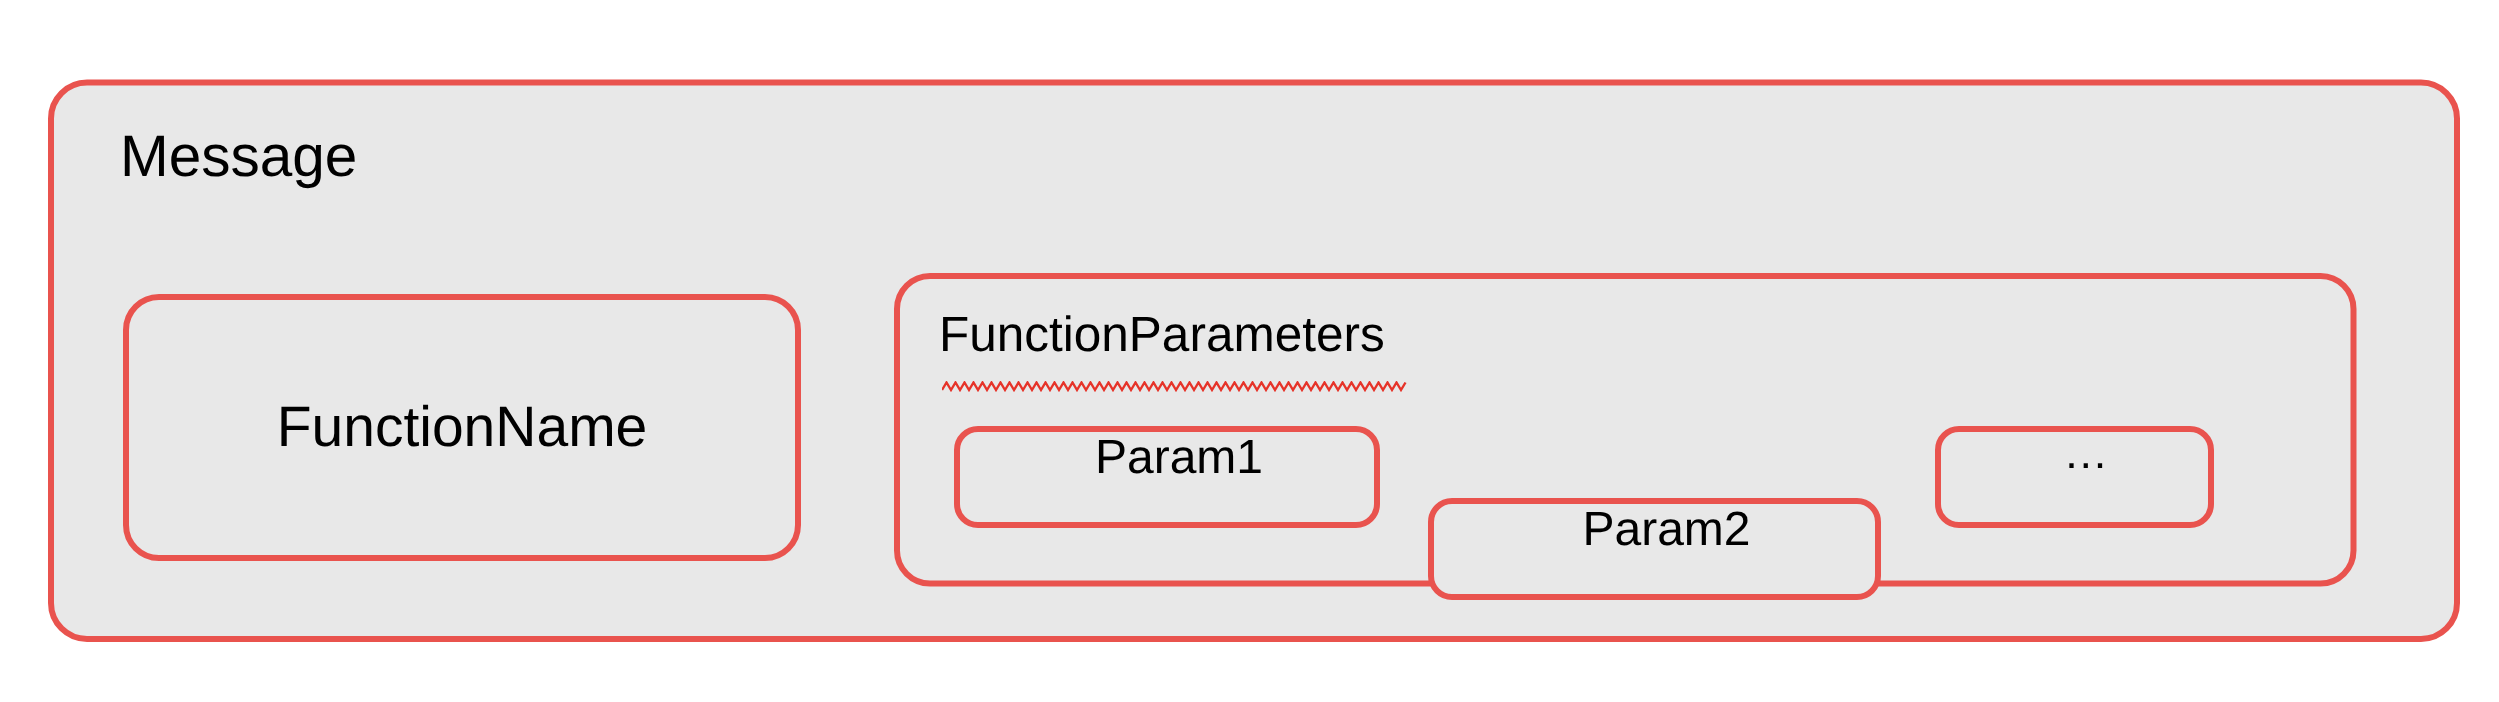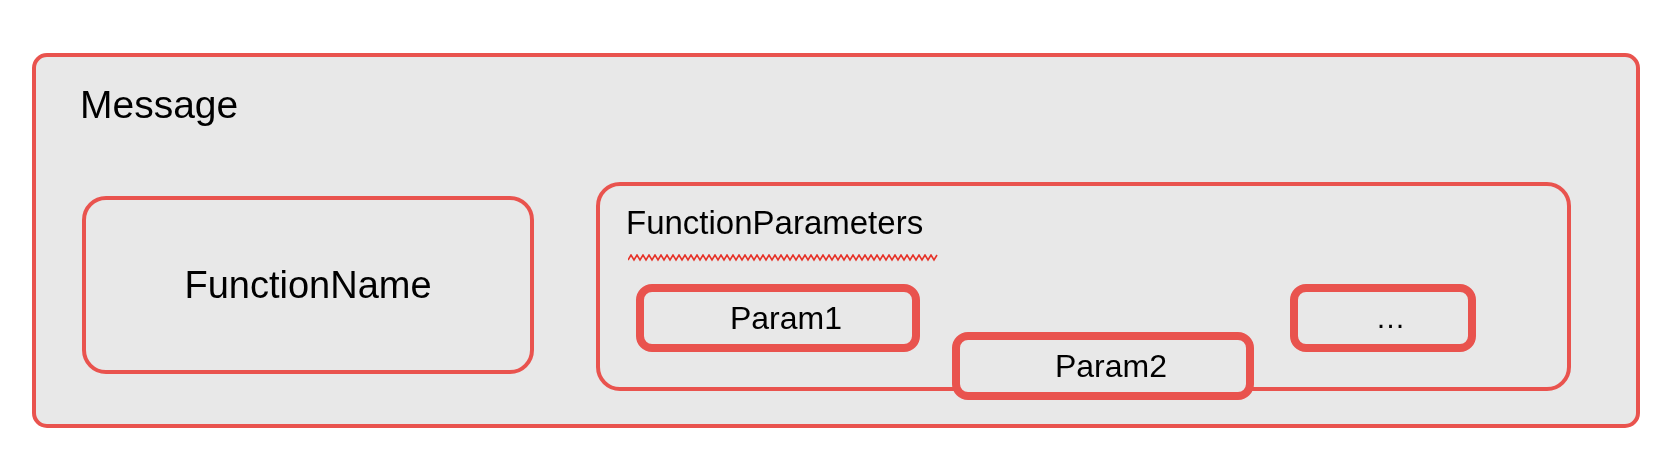--- a/index.html
+++ b/index.html
@@ -28,21 +28,21 @@
     background: #E8E8E8;
     border: 4px solid var(--stroke, #E9534E);
   }
 
   
   .box-message {
     left: 32px;
     top: 53px;
     width: 1608px;
     height: 375px;
-    border-radius: 15px;
+    border-radius: 26px;
   }
 
   
   .label-message {
     position: absolute;
     left: 44px;
     top: 28px;
     font-size: 39px;
     line-height: 1;
     color: #000000;
@@ -104,24 +104,23 @@
     left: 36px;
     top: 98px;
     height: 68px;
   }
   .box-param {
     position: absolute;
     top: 0;
     height: 68px;
     box-sizing: border-box;
     background: #E8E8E8;
-    border: 8px solid #ef4444;
+    border: 4px solid #ef4444;
     border-radius: 16px;
     display: flex;
-    align-items: center;
     justify-content: center;
     padding-left: 16px;
   }
   .box-param .ptext {
     font-size: 32px;
     line-height: 1;
     color: #000000;
     white-space: nowrap;
   }
   .box-param.p0 { left: 0px;   width: 284px; }

